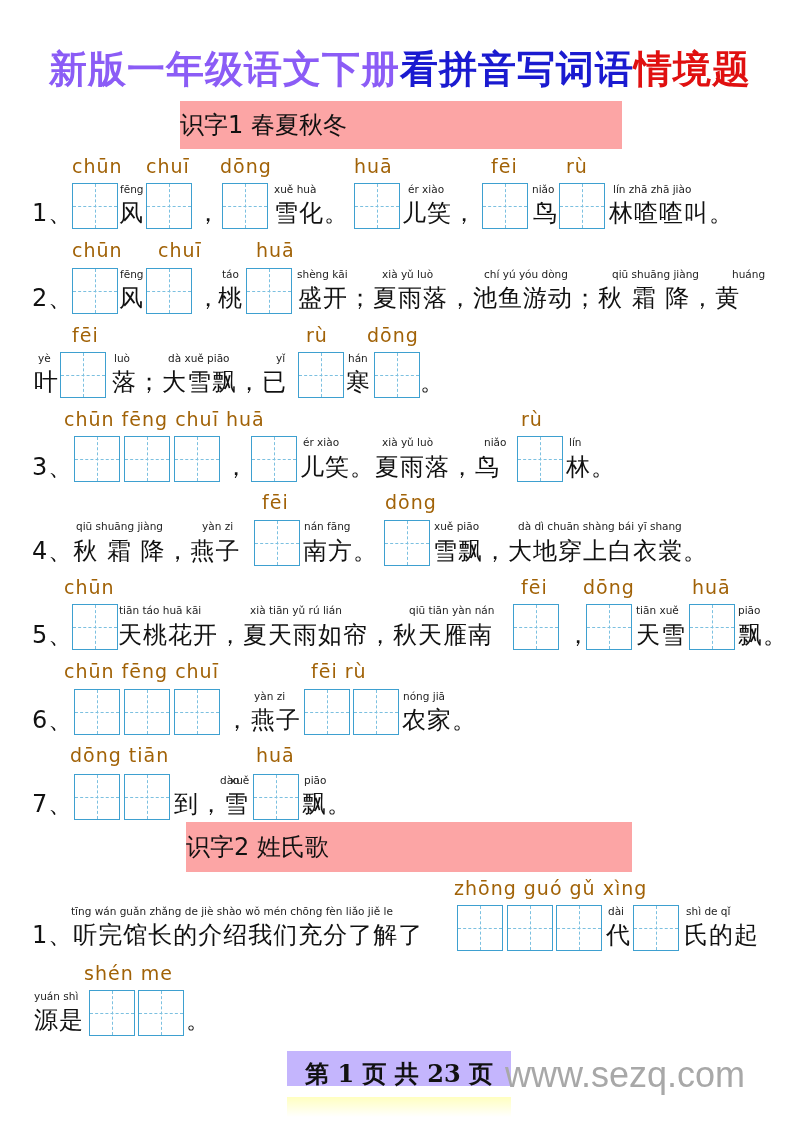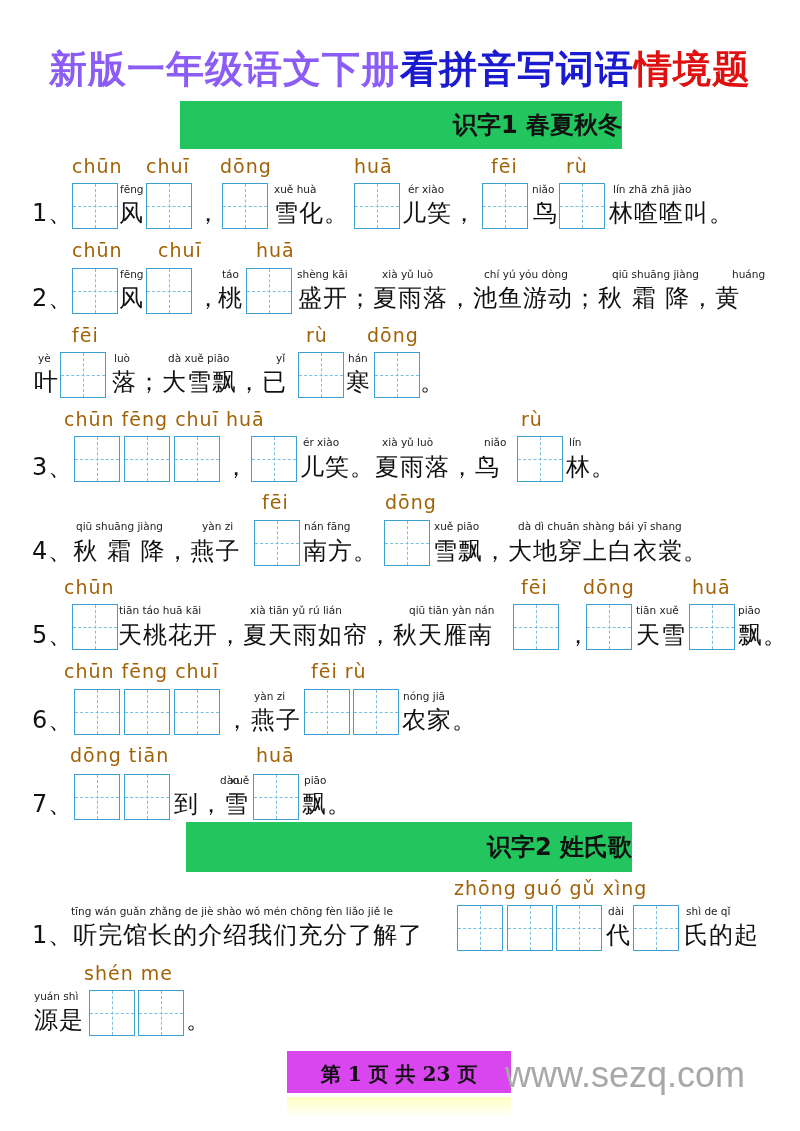--- a/index.html
+++ b/index.html
@@ -1,35 +1,35 @@
 <!DOCTYPE html>
 <html><head>
 <meta charset="utf-8">
 <style>
   html, body { margin:0; padding:0; background:#ffffff; }
   body { width:800px; height:1131px; position:relative; overflow:hidden;
          font-family: "DejaVu Sans", "Liberation Sans", sans-serif; color:#111; }
   .title { position:absolute; left:0; top:44px; width:800px; text-align:center;
            font-size:38px; font-weight:bold; letter-spacing:1px; white-space:nowrap; }
   .title span { font-weight:bold; }
-  .sec-header { position:absolute; background:#22c55e; text-align:right;
-                font-weight:bold; font-size:24px; line-height:48px; color:#111; }
+  .sec-header { position:absolute; background:#fca5a5; text-align:left;
+                font-weight:normal; font-size:24px; line-height:48px; color:#111; }
   .abs { position:absolute; white-space:nowrap; }
   .bigpy { font-size:19px; color:#a16207; letter-spacing:1px; }
   .smallpy { font-size:10.5px; color:#222; }
   .chars { font-size:24px; color:#111; letter-spacing:1px; }
   .box { position:absolute; width:46px; height:46px; border:1.5px solid #3ea0d0;
          background:#fff; box-sizing:border-box; }
   .box::before { content:""; position:absolute; left:50%; top:0; bottom:0;
                  border-left:1px dashed #7cc0e0; }
   .box::after { content:""; position:absolute; top:50%; left:0; right:0;
                 border-top:1px dashed #7cc0e0; }
-  .footer-badge { position:absolute; left:287px; top:1051px; width:224px; height:42px;
-                  background:#d946ef; text-align:center; line-height:46px;
-                  font-size:20px; font-weight:bold; font-family:"DejaVu Serif", serif; }
+  .footer-badge { position:absolute; left:287px; top:1051px; width:224px; height:35px;
+                  background:#c4b5fd; text-align:center; line-height:46px;
+                  font-size:24px; font-weight:bold; font-family:"DejaVu Serif", serif; }
   .footer-reflect { position:absolute; left:287px; top:1097px; width:224px; height:20px;
                     background:linear-gradient(#ffffb0, #ffffff); opacity:.8; }
   .watermark { position:absolute; left:505px; top:1054px; font-size:36px; color:#a8a8a8;
                font-family:"Liberation Sans", sans-serif; white-space:nowrap; }
 </style>
 </head>
 <body>
 
 <div class="title">
   <span id="t1" style="color: #8b5cf6;">新版一年级语文下册</span><span id="t2" style="color: rgb(26, 26, 208);">看拼音写词语</span><span id="t3" style="color: rgb(224, 16, 16);">情境题</span>

